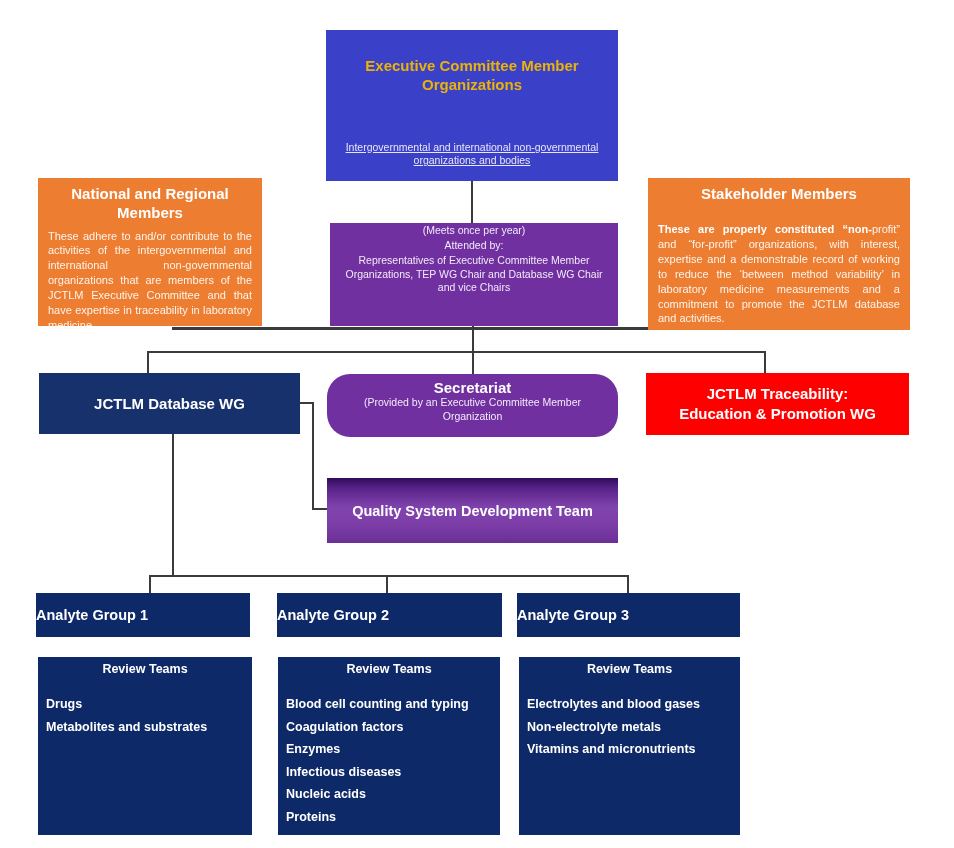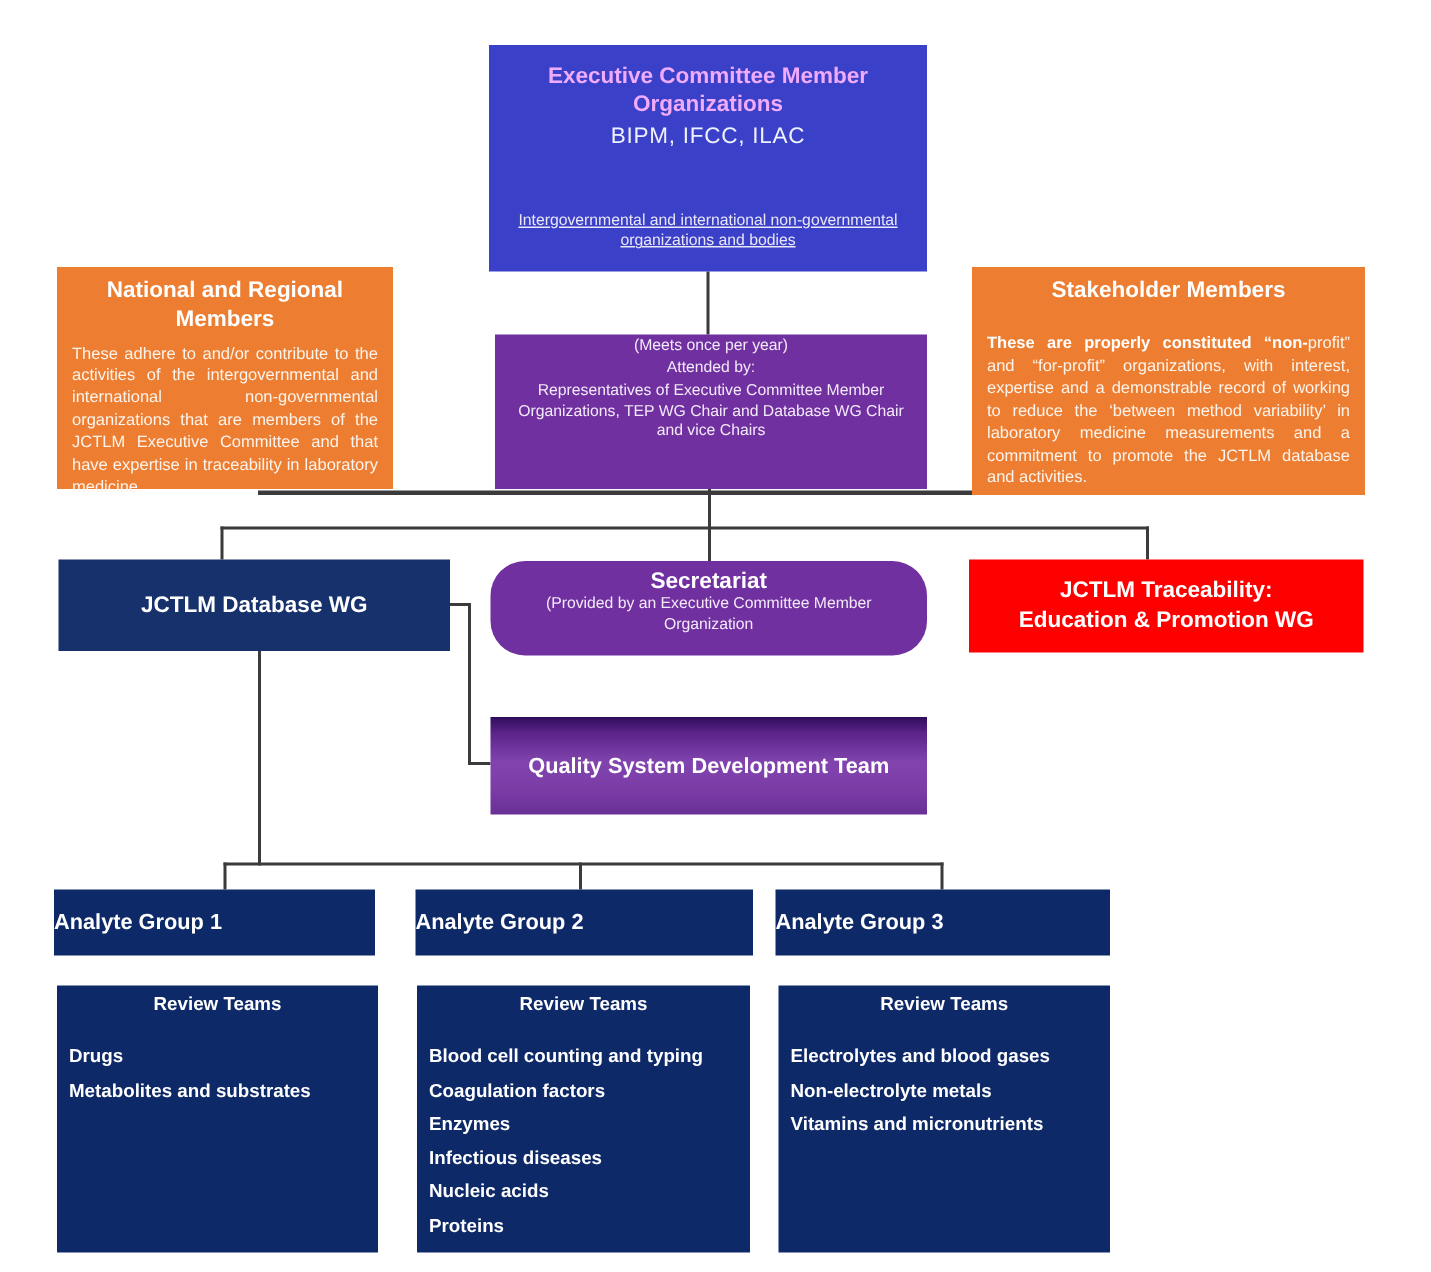--- a/index.html
+++ b/index.html
@@ -5,21 +5,21 @@
   html,body{margin:0;padding:0;background:#ffffff;}
   #canvas{
     position:relative;width:954px;height:848px;background:#ffffff;
     font-family:"Liberation Sans",sans-serif;overflow:hidden;
   }
   .box{position:absolute;box-sizing:border-box;color:#ffffff;}
   .line{position:absolute;background:#3b3b3b;}
 
   
   .top-box{left:326px;top:30px;width:292px;height:151px;background:#3B40C8;text-align:center;}
-  .top-box .title{font-weight:bold;font-size:15px;line-height:1.25;padding:12px 20px 2px;color:#f0abfc;}
+  .top-box .title{font-weight:bold;font-size:15px;line-height:1.25;padding:27px 20px 2px;color:#eab308;}
   .top-box .members{font-size:15px;color:#eef0fb;letter-spacing:.5px;}
   .top-box .note{position:absolute;left:0;right:0;bottom:13px;font-size:10.5px;line-height:1.3;padding:0 10px;color:#e9e6f6;text-decoration:underline;}
 
   
   .orange{background:#ED7D31;text-align:center;}
   .orange .title{font-weight:bold;font-size:15px;line-height:1.25;padding:7px 18px 6px;}
   .orange .body{font-size:11px;line-height:1.36;text-align:justify;padding:0 10px;color:#fdf4ec;}
   .left-orange{left:38px;top:178px;width:224px;height:148px;}
   .right-orange{left:648px;top:178px;width:262px;height:152px;}
   .right-orange .body{margin-top:12px;}
@@ -73,21 +73,20 @@
   <div class="line" style="left:312px;top:402px;width:2px;height:108px;"></div>
   <div class="line" style="left:312px;top:508px;width:15px;height:2px;"></div>
   <div class="line" style="left:172px;top:434px;width:2px;height:143px;"></div>
   <div class="line" style="left:149px;top:575px;width:480px;height:2px;"></div>
   <div class="line" style="left:149px;top:575px;width:2px;height:18px;"></div>
   <div class="line" style="left:386px;top:575px;width:2px;height:18px;"></div>
   <div class="line" style="left:627px;top:575px;width:2px;height:18px;"></div>
 
   <div class="box top-box">
     <div class="title">Executive Committee Member Organizations</div>
-    <div class="members">BIPM, IFCC, ILAC</div>
     <div class="note">Intergovernmental and international non-governmental organizations and bodies</div>
   </div>
 
   <div class="box orange left-orange">
     <div class="title">National and Regional Members</div>
     <div class="body">These adhere to and/or contribute to the activities of the intergovernmental and international non-governmental organizations that are members of the JCTLM Executive Committee and that have expertise in traceability in laboratory medicine.</div>
   </div>
 
   <div class="box orange right-orange">
     <div class="title">Stakeholder Members</div>

